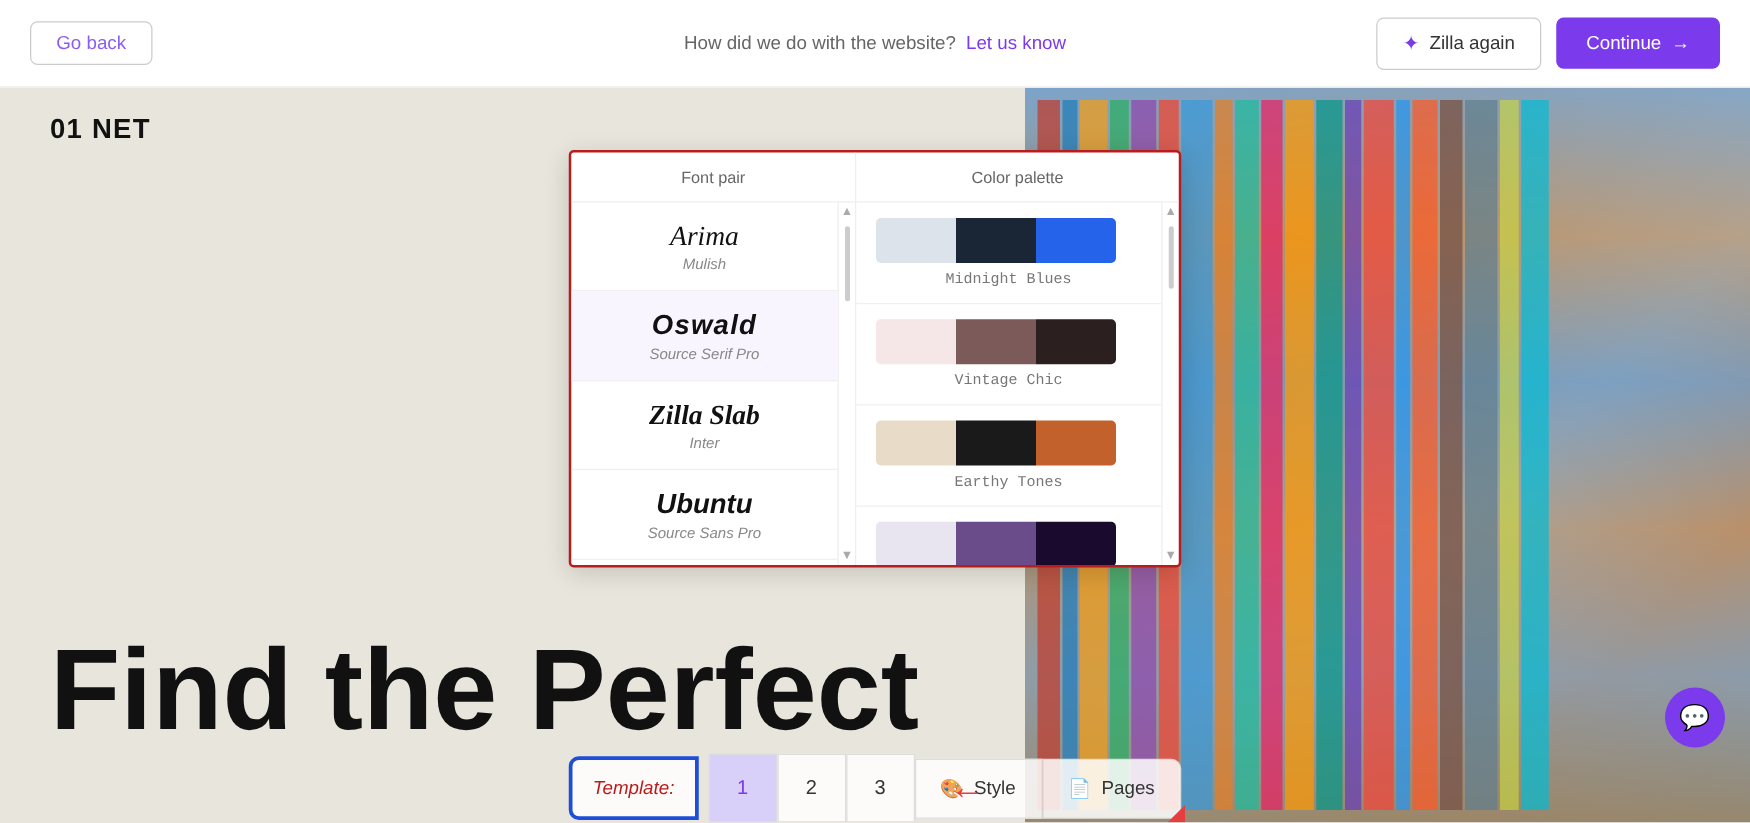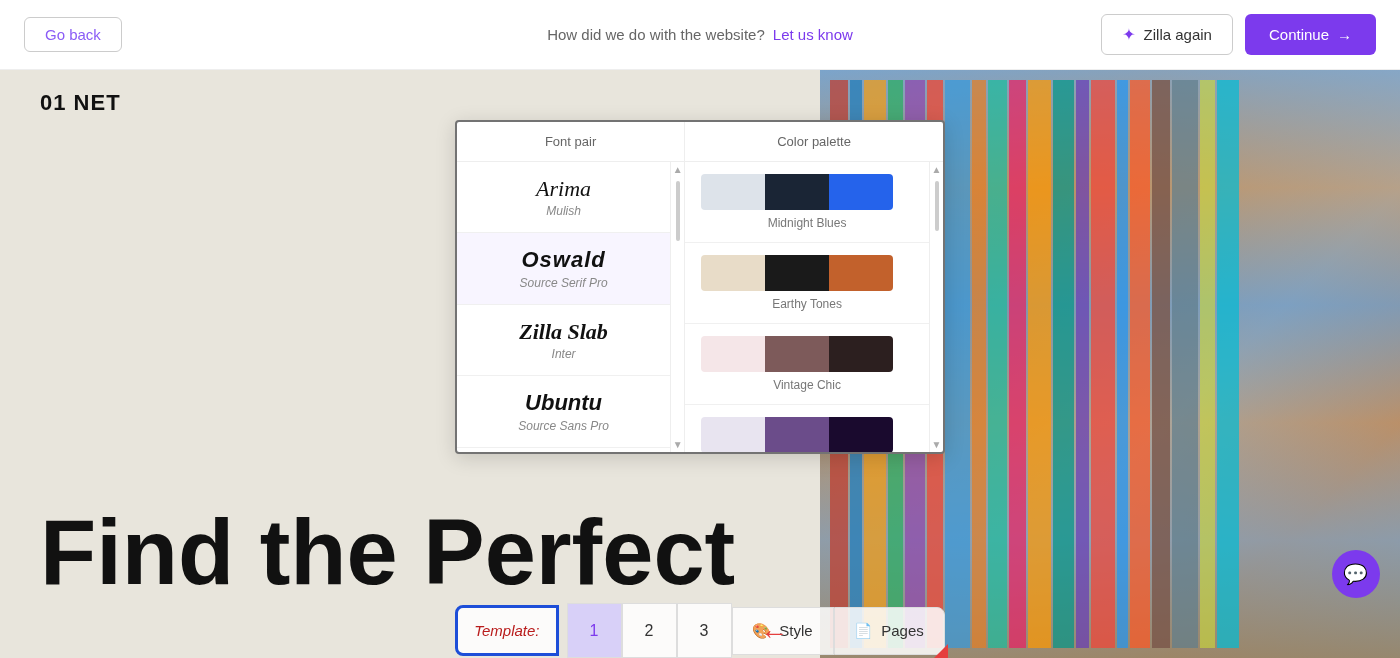--- a/index.html
+++ b/index.html
@@ -232,21 +232,21 @@
     }
 
     
     #font-color-popup {
       position: absolute;
       top: 50px;
       left: 50%;
       transform: translateX(-50%);
       width: 490px;
       background: #fff;
-      border: 2px solid #737373;
+      border: 2px solid #b91c1c;
       border-radius: 4px;
       display: flex;
       overflow: hidden;
       pointer-events: all;
       box-shadow: 0 4px 20px rgba(0,0,0,0.15);
     }
 
     
     #font-panel {
       width: 230px;
@@ -298,20 +298,21 @@
     #color-panel-header {
       text-align: center;
       padding: 12px;
       font-size: 13px;
       color: #666;
       border-bottom: 1px solid #eee;
     }
     #color-list {
       overflow-y: auto;
       height: 290px;
+      font-family: Liberation Mono, monospace;
     }
     #color-list::-webkit-scrollbar { width: 6px; }
     #color-list::-webkit-scrollbar-thumb { background: #ccc; border-radius: 3px; }
     .color-item {
       padding: 12px 16px;
       border-bottom: 1px solid #f0f0f0;
       cursor: pointer;
     }
     .color-swatches {
       display: flex;
@@ -482,34 +483,34 @@
               <div class="color-swatches">
                 <div class="swatch" style="background:#dde3ea;"></div>
                 <div class="swatch" style="background:#1a2535;"></div>
                 <div class="swatch" style="background:#2563eb;"></div>
               </div>
               <div class="color-item-label">Midnight Blues</div>
             </div>
 
             <div class="color-item">
               <div class="color-swatches">
+                <div class="swatch" style="background:#f5e6e8;"></div>
+                <div class="swatch" style="background:#7d5a5a;"></div>
+                <div class="swatch" style="background:#2c1f1f;"></div>
+              </div>
+              <div class="color-item-label">Vintage Chic</div>
+            </div>
+
+            <div class="color-item">
+              <div class="color-swatches">
                 <div class="swatch" style="background:#e8dcc8;"></div>
                 <div class="swatch" style="background:#1a1a1a;"></div>
                 <div class="swatch" style="background:#c2612c;"></div>
               </div>
               <div class="color-item-label">Earthy Tones</div>
-            </div>
-
-            <div class="color-item">
-              <div class="color-swatches">
-                <div class="swatch" style="background:#f5e6e8;"></div>
-                <div class="swatch" style="background:#7d5a5a;"></div>
-                <div class="swatch" style="background:#2c1f1f;"></div>
-              </div>
-              <div class="color-item-label">Vintage Chic</div>
             </div>
 
             <div class="color-item">
               <div class="color-swatches">
                 <div class="swatch" style="background:#e8e4f0;"></div>
                 <div class="swatch" style="background:#6b4c8a;"></div>
                 <div class="swatch" style="background:#1a0a2e;"></div>
               </div>
 
             </div>

